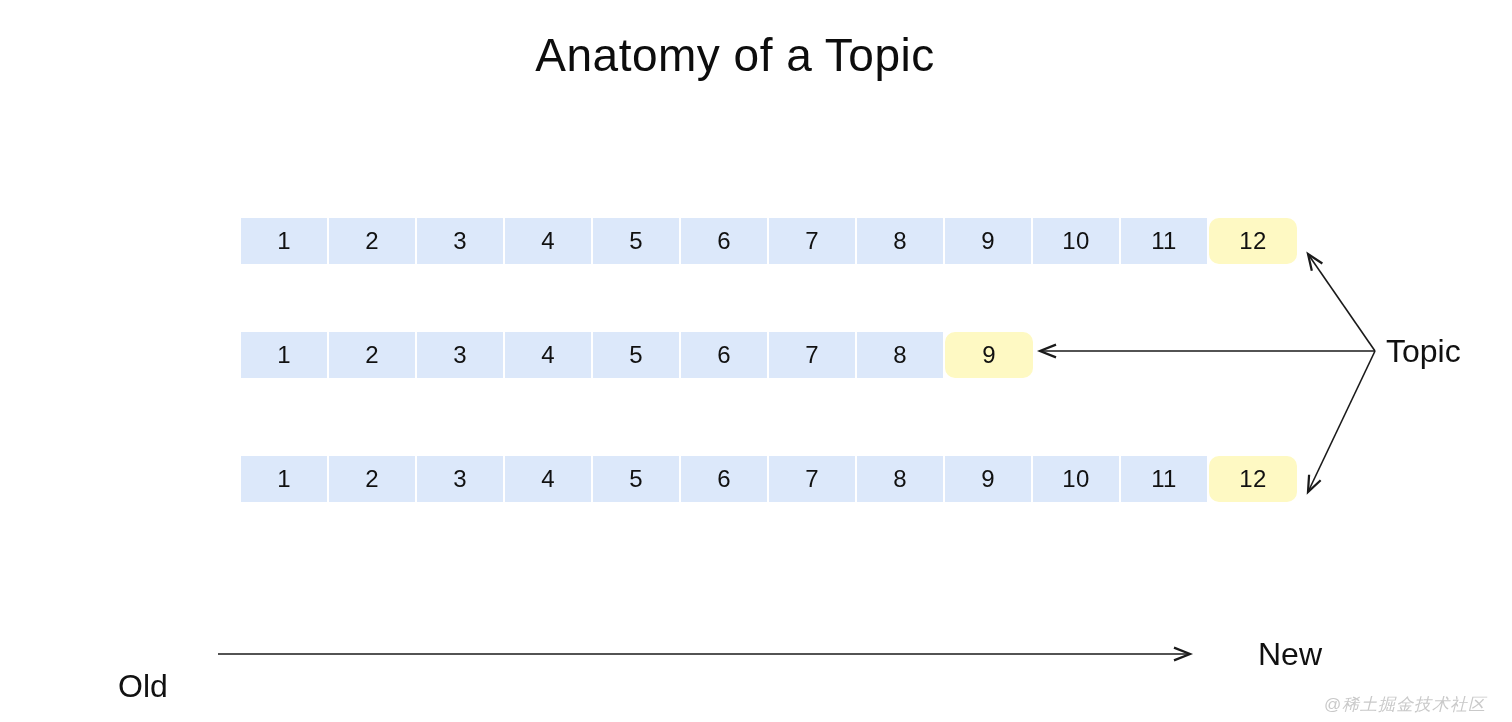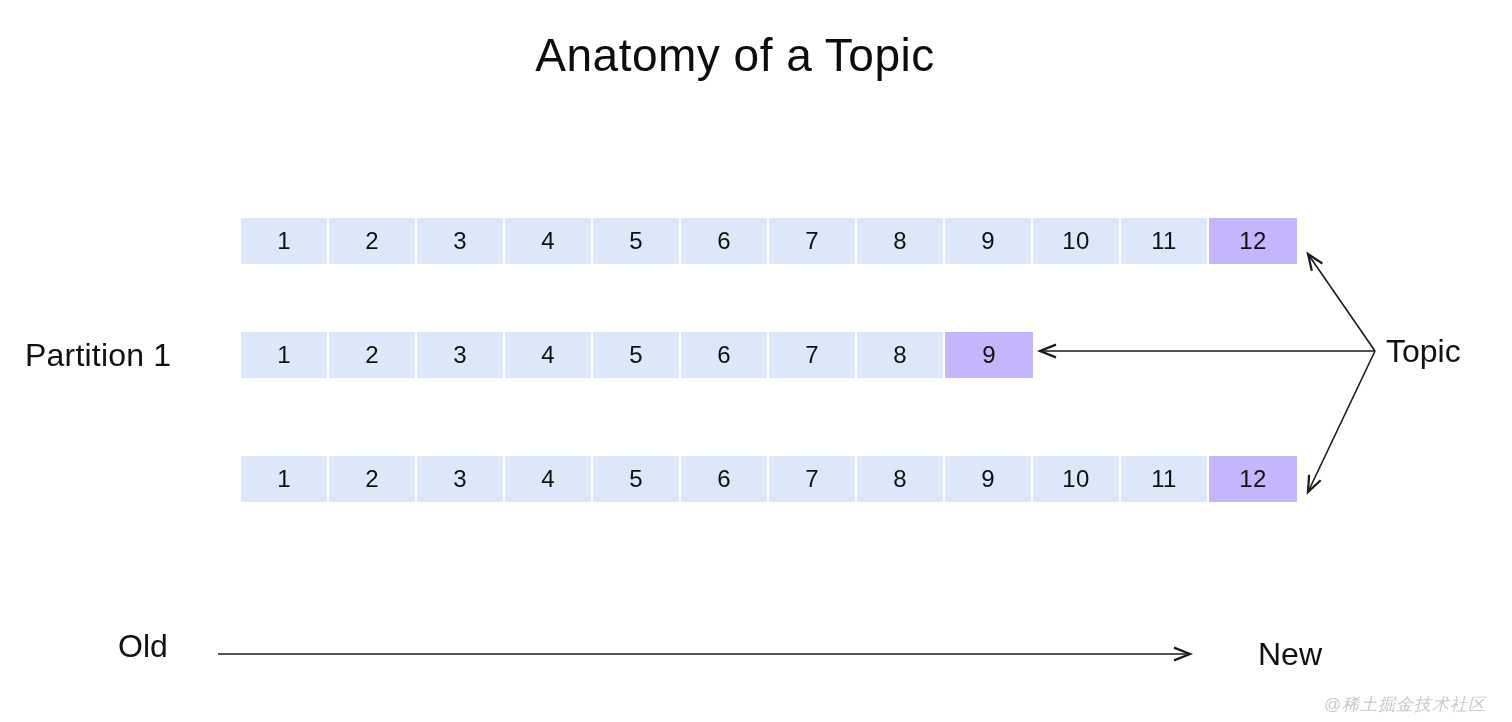--- a/index.html
+++ b/index.html
@@ -70,21 +70,22 @@
     justify-content: center;
     font-size: 24px;
     color: #111111;
     background: #dce8fa;
     letter-spacing: 0.3px;
   }
   .cell:last-child {
     border-right: none;
   }
   .cell.highlight {
-    background: #c4b5fd;
+    background: #fef9c3;
+    border-radius: 10px;
   }
 
   
   #writes-label {
     position: absolute;
     left: 1386px;
     top: 351px;
     transform: translateY(-50%);
     font-size: 32px;
     color: #111111;
@@ -96,21 +97,21 @@
     top: 0;
     width: 1512px;
     height: 722px;
     pointer-events: none;
   }
 
   
   #timeline-old {
     position: absolute;
     left: 118px;
-    top: 646px;
+    top: 686px;
     transform: translateY(-50%);
     font-size: 32px;
     color: #111111;
   }
   #timeline-new {
     position: absolute;
     left: 1258px;
     top: 654px;
     transform: translateY(-50%);
     font-size: 32px;
@@ -155,21 +156,20 @@
         <div class="cell">7</div>
         <div class="cell">8</div>
         <div class="cell">9</div>
         <div class="cell">10</div>
         <div class="cell">11</div>
         <div class="cell highlight">12</div>
       </div>
   </div>
 
   <div class="partition-row" style="top:332px;">
-    <div class="partition-label">Partition 1</div>
     <div class="cells" id="p1-cells">
         <div class="cell">1</div>
         <div class="cell">2</div>
         <div class="cell">3</div>
         <div class="cell">4</div>
         <div class="cell">5</div>
         <div class="cell">6</div>
         <div class="cell">7</div>
         <div class="cell">8</div>
         <div class="cell highlight">9</div>

